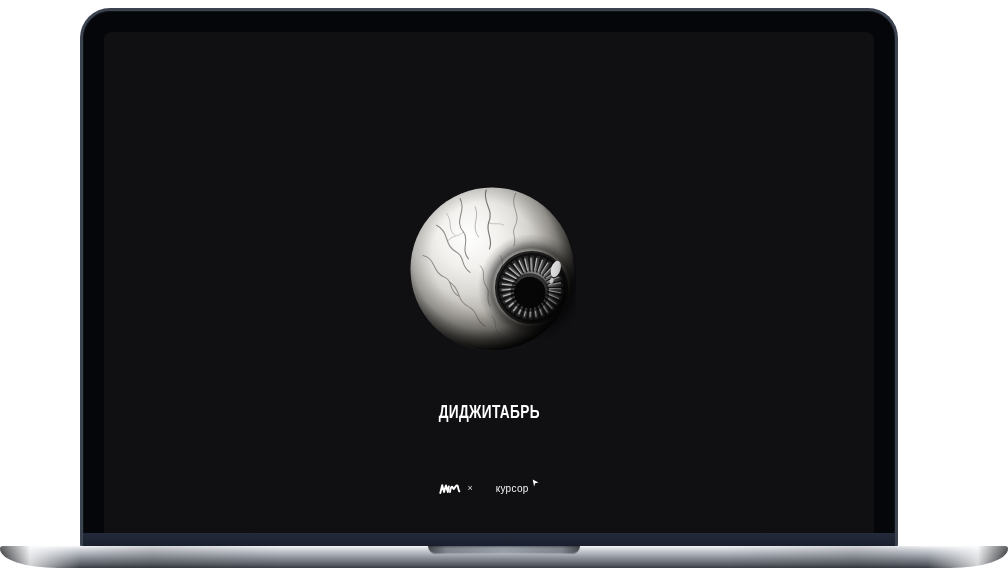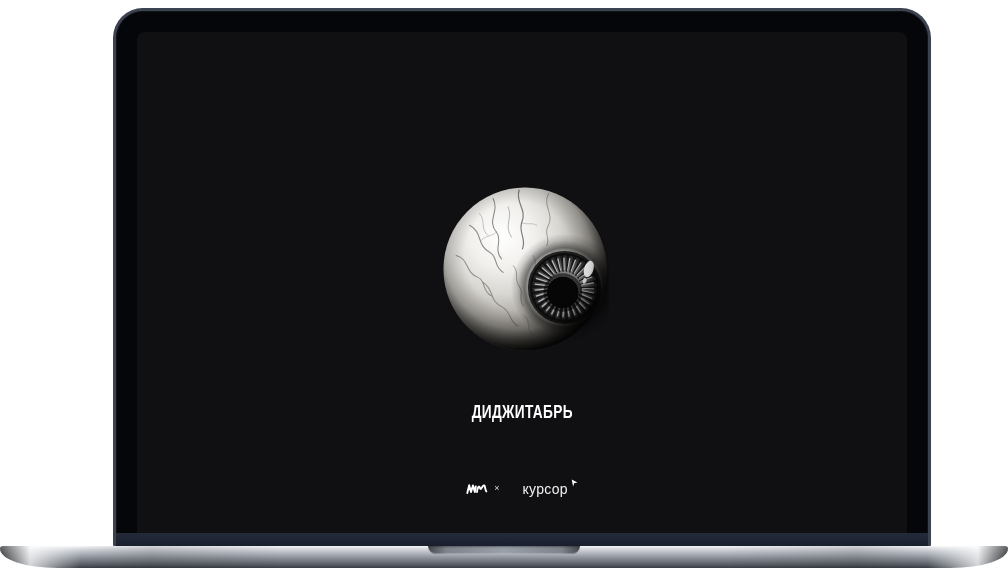--- a/index.html
+++ b/index.html
@@ -4,21 +4,21 @@
 <style>
   html,body{margin:0;padding:0;}
   body{
     width:1008px;height:568px;background:#ffffff;overflow:hidden;
     font-family:"Liberation Sans",sans-serif;
   }
   .stage{position:relative;width:1008px;height:568px;}
 
   
   .lid{
-    position:absolute;left:113px;top:8px;width:818px;height:540px;
+    position:absolute;left:80px;top:8px;width:818px;height:540px;
     box-sizing:border-box;background:#05060a;
     border:3px solid #3b4250;border-bottom:none;
     border-radius:30px 30px 4px 4px;
     box-shadow:inset 0 0 0 1px rgba(255,255,255,0.05);
     z-index:1;
   }
   .screen{
     position:absolute;left:21px;right:21px;top:21px;bottom:15px;
     background:#101013;border-radius:8px 8px 0 0;overflow:hidden;
   }
@@ -63,21 +63,21 @@
     display:inline-block;transform:scaleX(.72);transform-origin:center;
     white-space:nowrap;letter-spacing:.5px;
   }
 
   .footer{
     position:absolute;top:449px;left:0;width:100%;height:15px;
     display:flex;align-items:center;justify-content:center;gap:6px;
   }
   .scribble{width:22px;height:14px;display:block;}
   .collab{font-size:9px;color:#d9d9d9;line-height:1;}
-  .partner{font-size:14px;color:#f1f1f1;line-height:1;letter-spacing:.3px;padding-left:17px;}
+  .partner{font-size:10px;color:#f1f1f1;line-height:1;letter-spacing:.3px;padding-left:17px;}
   .cursor-glyph{width:7px;height:8px;display:block;align-self:flex-start;margin:-2px 0 0 -3px;}
 </style>
 </head>
 <body>
 
 <div class="stage">
 
   <div class="lid">
     <div class="screen">
 

